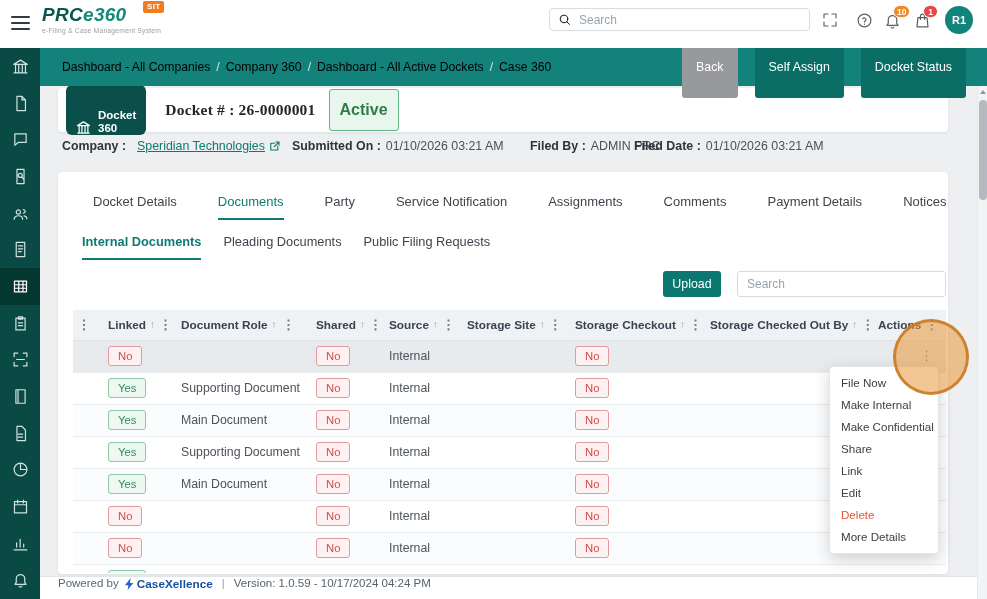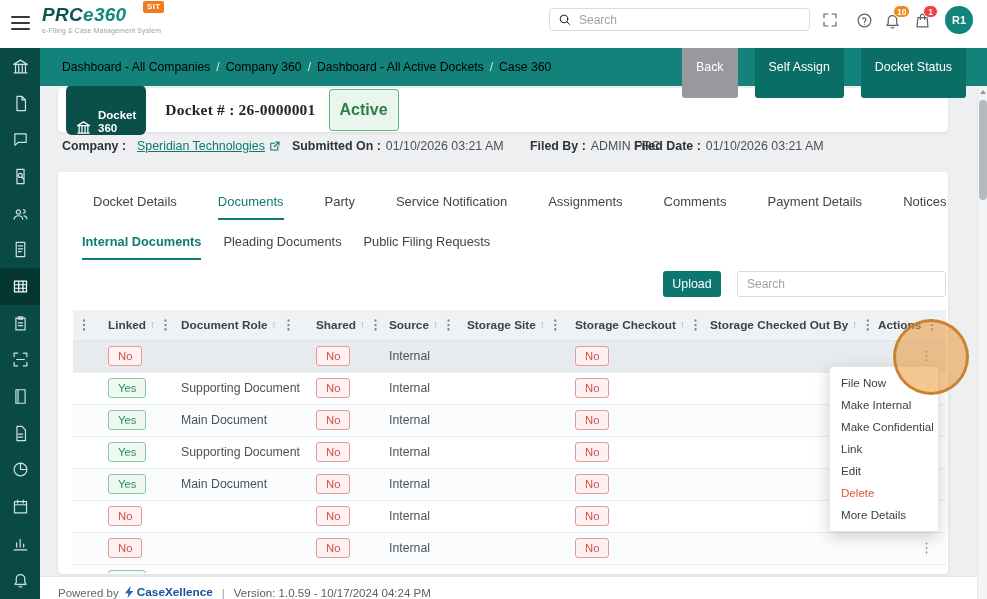--- a/index.html
+++ b/index.html
@@ -110,21 +110,21 @@
     background:rgba(234,152,56,.55);border:3px solid rgba(198,120,30,.85);z-index:60;pointer-events:none}
 
   
   .vscroll{position:absolute;left:977px;top:86px;width:10px;height:513px;background:#f3f4f5;border-left:1px solid #e6e8ea;z-index:40}
   .vbtn{position:absolute;left:0;top:0;width:10px;height:12px;display:flex;align-items:center;justify-content:center;cursor:pointer}
   .vbtn::after{content:"";border-left:3px solid transparent;border-right:3px solid transparent;border-bottom:4px solid #8f969c}
   .vthumb{position:absolute;left:1px;top:14px;width:8px;height:100px;background:#b4bac0;border-radius:4px;cursor:pointer}
 
   
   .footer{position:absolute;left:40px;top:576px;width:947px;height:23px;background:#fff;border-top:1px solid #e3e6e9;
-    display:flex;align-items:flex-end;padding-left:18px;gap:6px;font-size:11.5px;color:#5a6772;z-index:35;white-space:nowrap}
+    display:flex;align-items:flex-start;padding-left:18px;gap:6px;font-size:11.5px;color:#5a6772;z-index:35;white-space:nowrap}
   .brand{color:#15509f;font-weight:700;font-size:11.8px;display:flex;align-items:center;gap:3px}
   .divider{color:#97a2ab;margin:0 3px}
   .version{color:#55616b}
 </style>
 </head>
 <body>
 
 <div class="topbar">
   <div class="burger">
       <i></i>
@@ -477,20 +477,21 @@
         </tr>
       </tbody>
     </table>
   </div>
 </div>
 
 <div class="ctx-menu">
   <div class="ctx-item">File Now</div>
   <div class="ctx-item">Make Internal</div>
   <div class="ctx-item">Make Confidential</div>
+  <div class="ctx-item">Share</div>
   <div class="ctx-item">Link</div>
   <div class="ctx-item">Edit</div>
   <div class="ctx-item danger">Delete</div>
   <div class="ctx-item">More Details</div>
 </div>
 
 <div class="highlight-circle"></div>
 
 <div class="vscroll">
   <div class="vbtn"></div>

